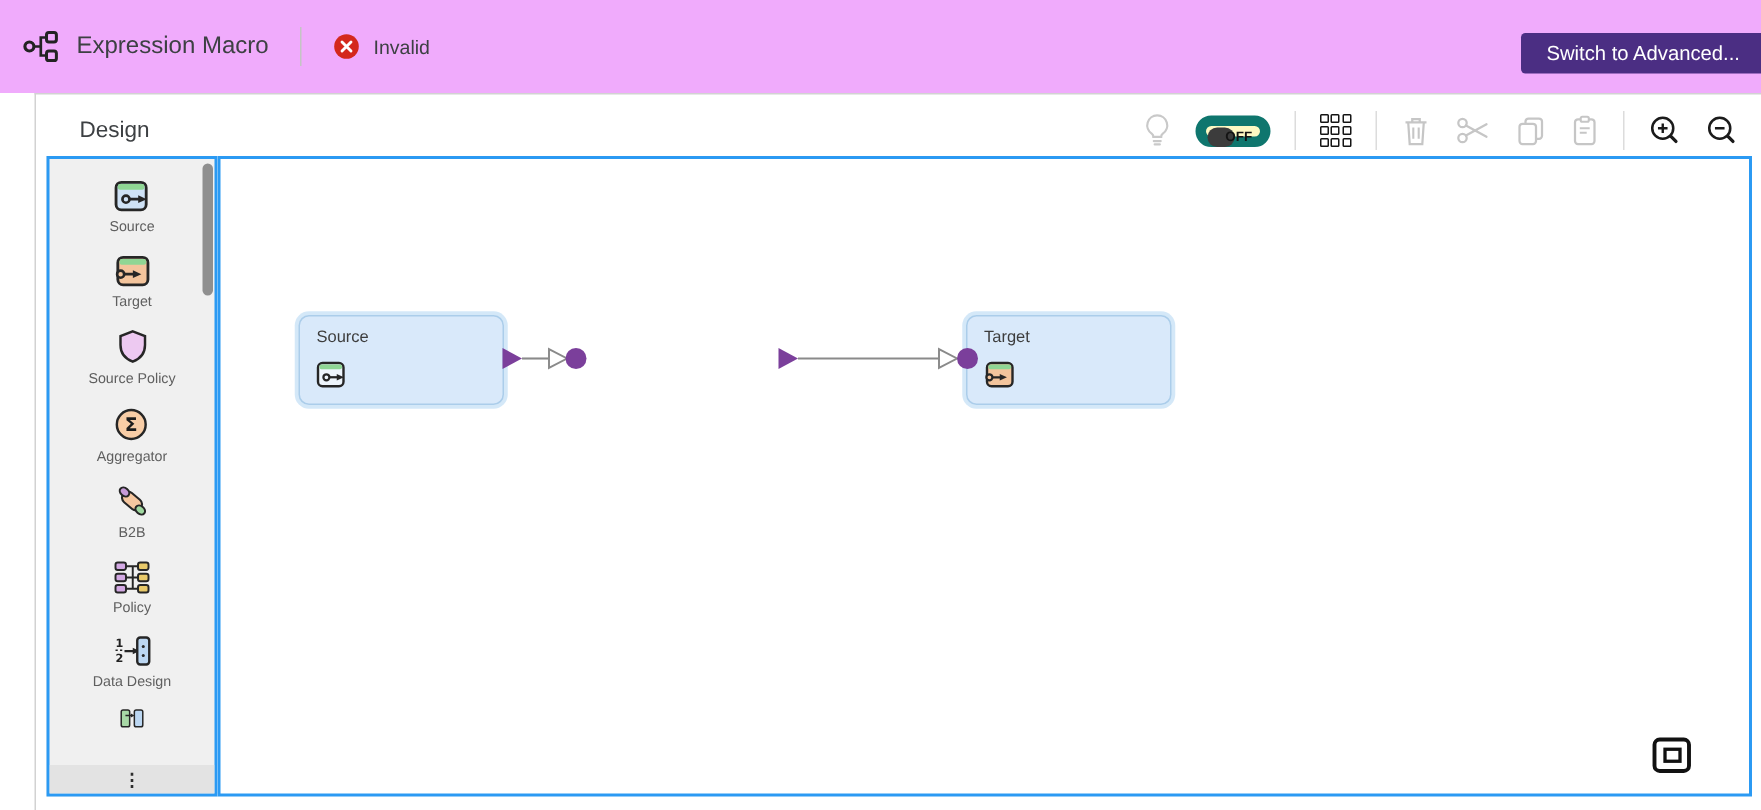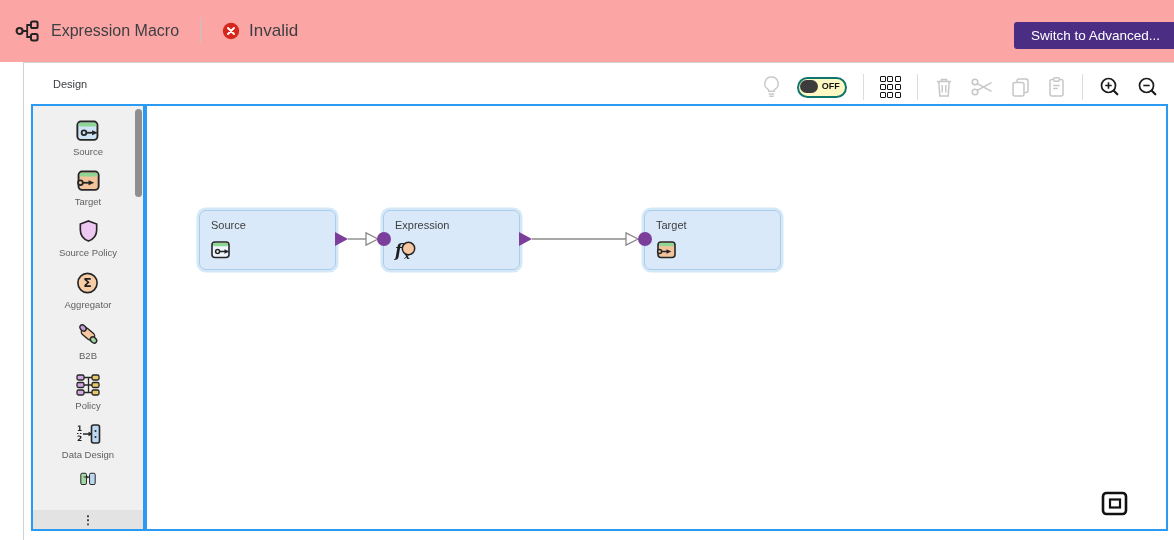--- a/index.html
+++ b/index.html
@@ -2,39 +2,39 @@
 <html><head>
 <meta charset="utf-8">
 <style>
   html,body{margin:0;padding:0;}
   body{
     width:1174px;height:540px;overflow:hidden;position:relative;
     background:#ffffff;font-family:"Liberation Sans",sans-serif;
     -webkit-font-smoothing:antialiased;
   }
   
-  .header{position:absolute;left:0;top:0;right:0;height:62px;background:#fca5a5;
+  .header{position:absolute;left:0;top:0;right:0;height:62px;background:#f0abfc;
     display:flex;align-items:center;padding-left:15px;box-sizing:border-box;}
   .map-icon{width:26px;height:24px;flex:0 0 auto;}
   .app-title{font-size:16px;color:#3d4043;margin-left:10px;font-weight:400;}
   .vdivider{width:1px;height:26px;background:#c4c4c4;margin:0 21px;}
   .status-wrap{display:flex;align-items:center;gap:9px;}
-  .status-label{font-size:17px;color:#3d4043;}
+  .status-label{font-size:13px;color:#3d4043;}
   .switch-btn{position:absolute;right:-6px;top:22px;height:27px;border:none;
     background:#4b2e83;color:#fff;font-size:13.5px;padding:0 20px 0 17px;
     border-radius:3px;font-family:"Liberation Sans",sans-serif;cursor:pointer;}
   
   .design-panel{position:absolute;left:23px;top:62px;width:1151px;height:478px;
     background:#fff;border-top:1px solid #d2d2d2;border-left:1px solid #d2d2d2;}
-  .design-title{position:absolute;left:29px;top:15px;font-size:11px;color:#3d4043;}
+  .design-title{position:absolute;left:29px;top:15px;font-size:15px;color:#3d4043;}
   
   .toolbar{position:absolute;top:9px;right:16px;display:flex;align-items:center;gap:16px;height:30px;}
   .tbtn{background:none;border:none;padding:0;display:flex;align-items:center;cursor:pointer;}
   .tdiv{width:1px;height:26px;background:#dcdcdc;}
-  .toggle{width:50px;height:21px;border:2px solid #0f766e;border-radius:12px;background:#fef9c3;
+  .toggle{width:50px;height:21px;border:7px solid #0f766e;border-radius:12px;background:#fef9c3;
     position:relative;box-sizing:border-box;cursor:pointer;}
   .toggle .knob{position:absolute;left:1px;top:1px;width:18px;height:13px;background:#3c3c3c;border-radius:7px;}
   .toggle .tg-label{position:absolute;right:5px;top:2px;font-size:9px;font-weight:bold;color:#141414;}
   .grid-icon{display:grid;grid-template-columns:repeat(3,6px);grid-gap:1.6px;}
   .grid-icon i{width:6px;height:6px;background:#fff;border:1.8px solid #141414;
     box-sizing:border-box;border-radius:1px;display:block;}
   
   .palette{position:absolute;left:7px;top:41px;width:114px;height:427px;box-sizing:border-box;
     border:2px solid #2b9af3;background:#f0f0f0;overflow:hidden;}
   .palette-items{display:flex;flex-direction:column;align-items:center;padding-top:13px;}
@@ -244,28 +244,20 @@
       <span class="node-label">Source</span>
       <svg class="node-icon" width="22" height="20" viewBox="0 0 22 20">
         <rect x="2" y="2" width="17" height="15.5" rx="3" fill="#eef5fc" stroke="#262626" stroke-width="1.6"></rect>
         <rect x="3" y="3" width="15" height="3.2" rx="1.2" fill="#8fd694"></rect>
         <circle cx="7.6" cy="11.5" r="2" fill="none" stroke="#262626" stroke-width="1.5"></circle>
         <path d="M9.6 11.5 H15.5" stroke="#262626" stroke-width="1.5"></path>
         <path d="M14.5 9.3 L19.3 11.5 L14.5 13.7 Z" fill="#262626"></path>
       </svg>
     </div>
 
-    <div class="node" style="left:236px;top:104px;">
-      <span class="node-label">Expression</span>
-      <svg class="node-icon" width="24" height="22" viewBox="0 0 24 22">
-        <circle cx="14.5" cy="8.5" r="6.2" fill="#f6c7a0" stroke="#262626" stroke-width="1.5"></circle>
-        <text x="1" y="16" font-size="16" font-style="italic" font-weight="bold" font-family="DejaVu Serif, serif" fill="#1e1e1e">f</text>
-        <text x="10" y="19" font-size="10" font-style="italic" font-weight="bold" font-family="DejaVu Serif, serif" fill="#1e1e1e">x</text>
-      </svg>
-    </div>
 
     <div class="node" style="left:497px;top:104px;">
       <span class="node-label">Target</span>
       <svg class="node-icon" width="22" height="20" viewBox="0 0 22 20">
         <rect x="3" y="2" width="17" height="15.5" rx="3" fill="#f3c49c" stroke="#262626" stroke-width="1.6"></rect>
         <rect x="4" y="3" width="15" height="3.2" rx="1.2" fill="#8fd694"></rect>
         <circle cx="4.6" cy="11.5" r="2" fill="#f3c49c" stroke="#262626" stroke-width="1.5"></circle>
         <path d="M6.6 11.5 H12.3" stroke="#262626" stroke-width="1.5"></path>
         <path d="M11.5 9.3 L16.3 11.5 L11.5 13.7 Z" fill="#262626"></path>
       </svg>

